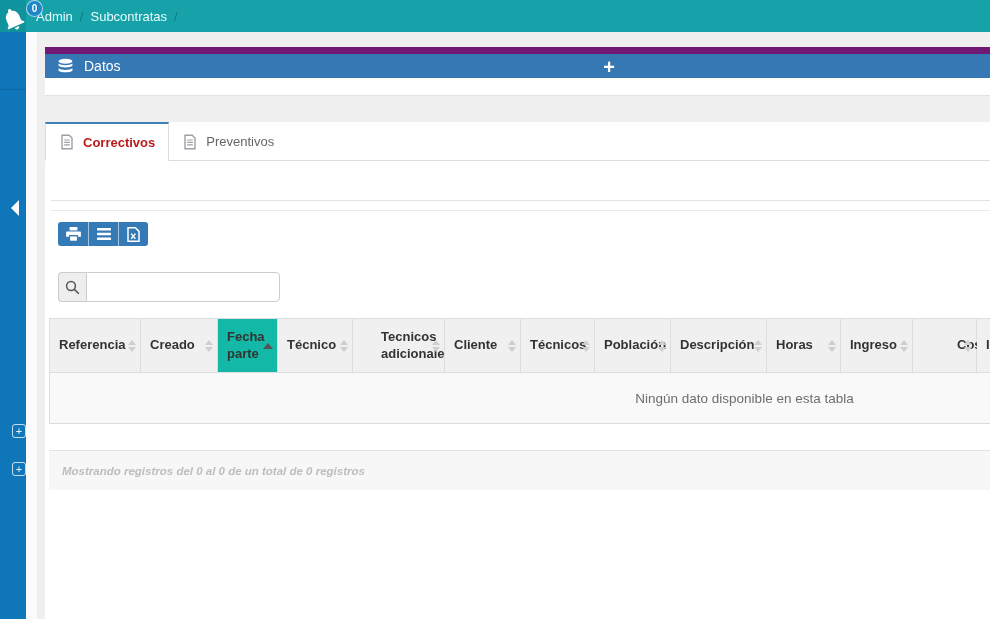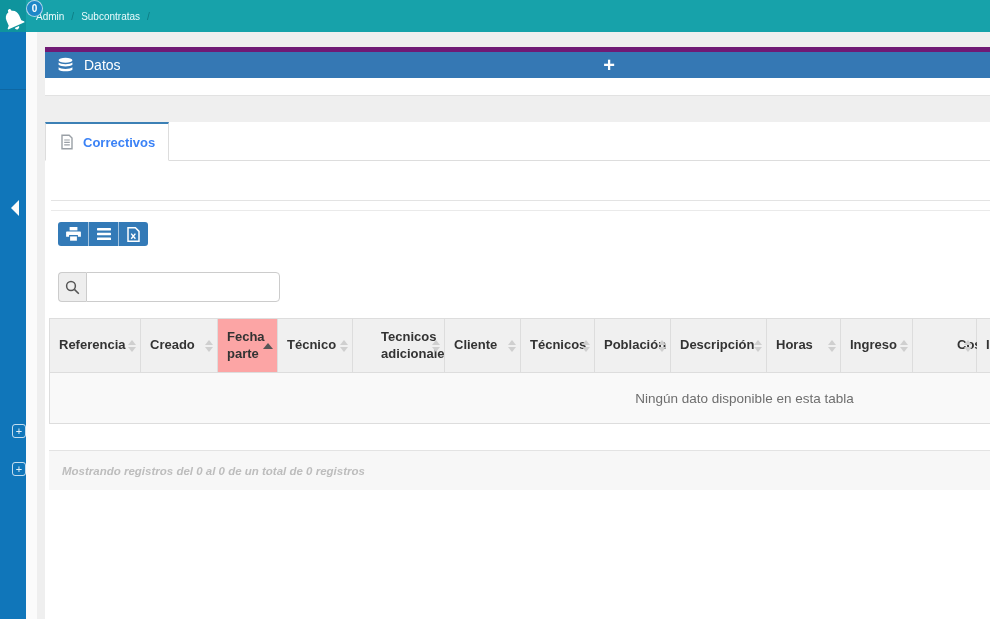--- a/index.html
+++ b/index.html
@@ -9,21 +9,21 @@
     background:#efefef;
     font-family:"Liberation Sans", sans-serif;
     -webkit-font-smoothing:antialiased;
   }
   svg { display:block; }
 
   
   .topbar {
     position:absolute; left:0; top:0; width:990px; height:32px;
     background:#17a2aa; display:flex; align-items:center; padding-left:36px;
-    font-size:10px; color:#dff6f7;
+    font-size:13px; color:#dff6f7;
   }
   .topbar-dark { position:absolute; left:0; top:0; width:26px; height:32px; background:#0f949d; }
   .crumb { color:#e9fbfc; text-decoration:none; cursor:pointer; }
   .crumb-sep { color:#0d7b83; margin:0 7px; }
 
   .bell-wrap { position:absolute; left:0; top:0; width:46px; height:34px; z-index:5; cursor:pointer; }
   .bell { position:absolute; left:1px; top:7px; transform:rotate(-24deg); }
   .bell-badge {
     position:absolute; left:26px; top:0; width:17px; height:17px; border-radius:50%;
     background:#1e87c8; border:1px solid rgba(255,255,255,.65);
@@ -45,21 +45,21 @@
     border-radius:3px; color:rgba(255,255,255,.9); font-size:11px; line-height:12px;
     text-align:center; cursor:pointer;
   }
   .plus-square::before { content:"+"; }
   .plus-a { top:392px; }
   .plus-b { top:430px; }
 
   
   .datos-header {
     position:absolute; left:45px; top:47px; width:945px; height:31px;
-    background:#3578b4; border-top:5px solid #701a75;
+    background:#3578b4; border-top:7px solid #701a75;
     display:flex; align-items:center; padding-left:12px;
     color:#fff; font-size:14px;
   }
   .datos-title { margin-left:10px; }
   .datos-add {
     position:absolute; left:553px; top:2px; width:22px; height:26px;
     color:#fff; font-size:20px; font-weight:bold; text-align:center; cursor:pointer;
   }
   .datos-body {
     position:absolute; left:45px; top:78px; width:945px; height:18px;
@@ -70,21 +70,21 @@
   .main-panel { position:absolute; left:45px; top:122px; width:945px; height:497px; background:#fff; }
 
   
   .tabstrip { position:absolute; left:0; right:0; top:0; height:39px; display:flex; border-bottom:1px solid #ddd; }
   .tab {
     display:flex; align-items:center; gap:8px; padding:0 13px; height:39px;
     font-size:13px; color:#666; cursor:pointer; white-space:nowrap;
   }
   .tab.active {
     background:#fff; border:1px solid #ddd; border-top:2px solid #3c80b5; border-bottom:1px solid #fff;
-    margin-bottom:-1px; color:#3b82f6; font-weight:bold;
+    margin-bottom:-1px; color:#b91c1c; font-weight:bold;
   }
   .tab .tab-icon { display:flex; }
 
   .hr1 { position:absolute; left:6px; right:0; top:78px; border-top:1px solid #e3e3e3; }
   .hr2 { position:absolute; left:6px; right:0; top:88px; border-top:1px solid #eaeaea; }
 
   
   .toolbar { position:absolute; left:13px; top:100px; display:inline-flex; border-radius:3px; overflow:hidden; }
   .toolbar-btn {
     width:30px; height:24px; background:#337ab7; border:none; cursor:pointer;
@@ -105,21 +105,21 @@
 
   
   .table-wrap { position:absolute; left:4px; top:196px; }
   table.dt { border-collapse:collapse; table-layout:fixed; width:1390px; }
   .dt th {
     position:relative; background:#f0f0f0; border:1px solid #ddd;
     font-size:13px; font-weight:bold; color:#333; text-align:left;
     padding:8px 18px 8px 9px; height:54px; vertical-align:middle; line-height:1.25;
     cursor:pointer;
   }
-  .dt th.sorted { background:#fca5a5; }
+  .dt th.sorted { background:#14b8a6; }
   .sorts { position:absolute; right:4px; top:50%; transform:translateY(-50%); display:flex; flex-direction:column; gap:2px; }
   .caret-up { width:0; height:0; border-left:4px solid transparent; border-right:4px solid transparent; border-bottom:5px solid #cfcfcf; }
   .caret-down { width:0; height:0; border-left:4px solid transparent; border-right:4px solid transparent; border-top:5px solid #cfcfcf; }
   .caret-up.dark { border-left-width:5px; border-right-width:5px; border-bottom:6px solid #555; }
   .dt td.empty-cell {
     height:51px; background:#f9f9f9; border:1px solid #ddd; border-top:none;
     text-align:center; color:#6e6e6e; font-size:13.5px;
   }
 
   
@@ -173,20 +173,29 @@
   <div class="tabstrip">
       <div class="tab active">
     <span class="tab-icon">
           <svg width="16" height="16" viewBox="0 0 16 16">
             <path d="M3 1.2h7.2l2.8 2.8v10.8H3z" fill="#fff" stroke="#9aa0a6" stroke-width="1.4"></path>
             <path d="M5.2 6h5.6M5.2 8.4h5.6M5.2 10.8h5.6" stroke="#9aa0a6" stroke-width="1.2"></path>
           </svg>
         </span>
     <span class="tab-label">Correctivos</span>
   </div>
+      <div class="tab">
+    <span class="tab-icon">
+          <svg width="16" height="16" viewBox="0 0 16 16">
+            <path d="M3 1.2h7.2l2.8 2.8v10.8H3z" fill="#fff" stroke="#9aa0a6" stroke-width="1.4"></path>
+            <path d="M5.2 6h5.6M5.2 8.4h5.6M5.2 10.8h5.6" stroke="#9aa0a6" stroke-width="1.2"></path>
+          </svg>
+        </span>
+    <span class="tab-label">Preventivos</span>
+  </div>
     </div>
 
   <div class="hr1"></div>
   <div class="hr2"></div>
 
   <div class="toolbar">
       <button class="toolbar-btn">
         <span class="btn-icon">
           <svg width="15" height="14" viewBox="0 0 15 14" fill="#fff">
             <rect x="3.6" y="0" width="7.8" height="3.4"></rect>

